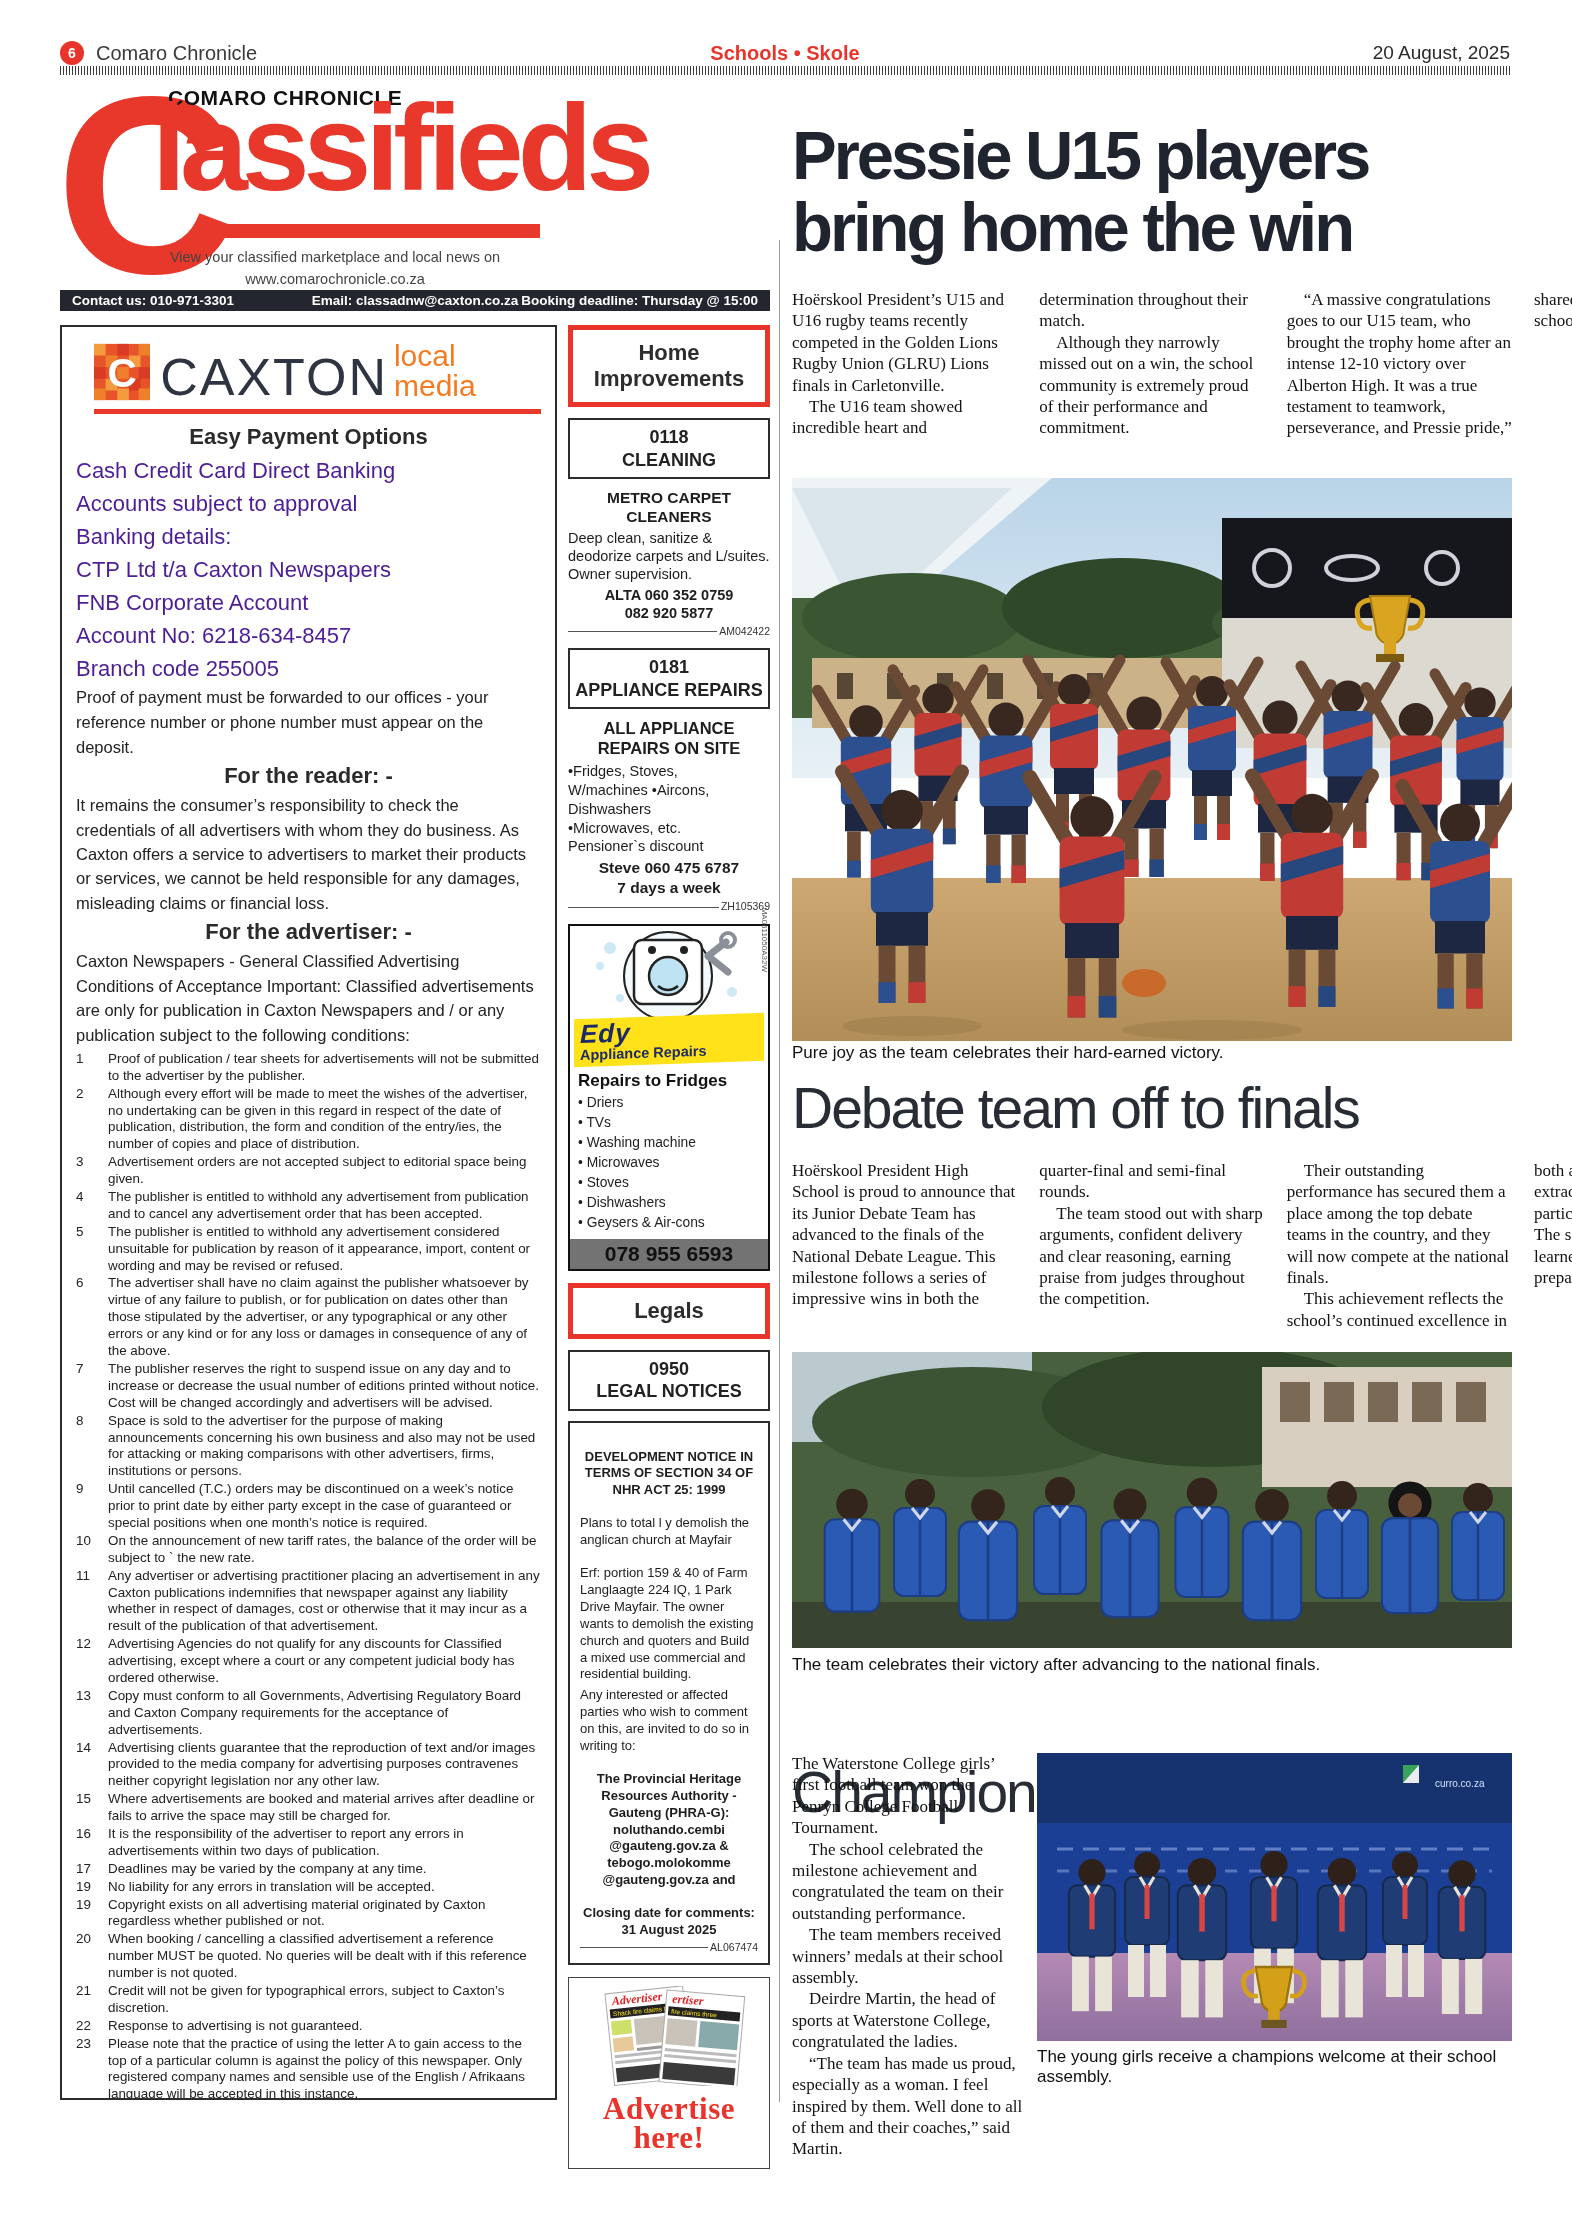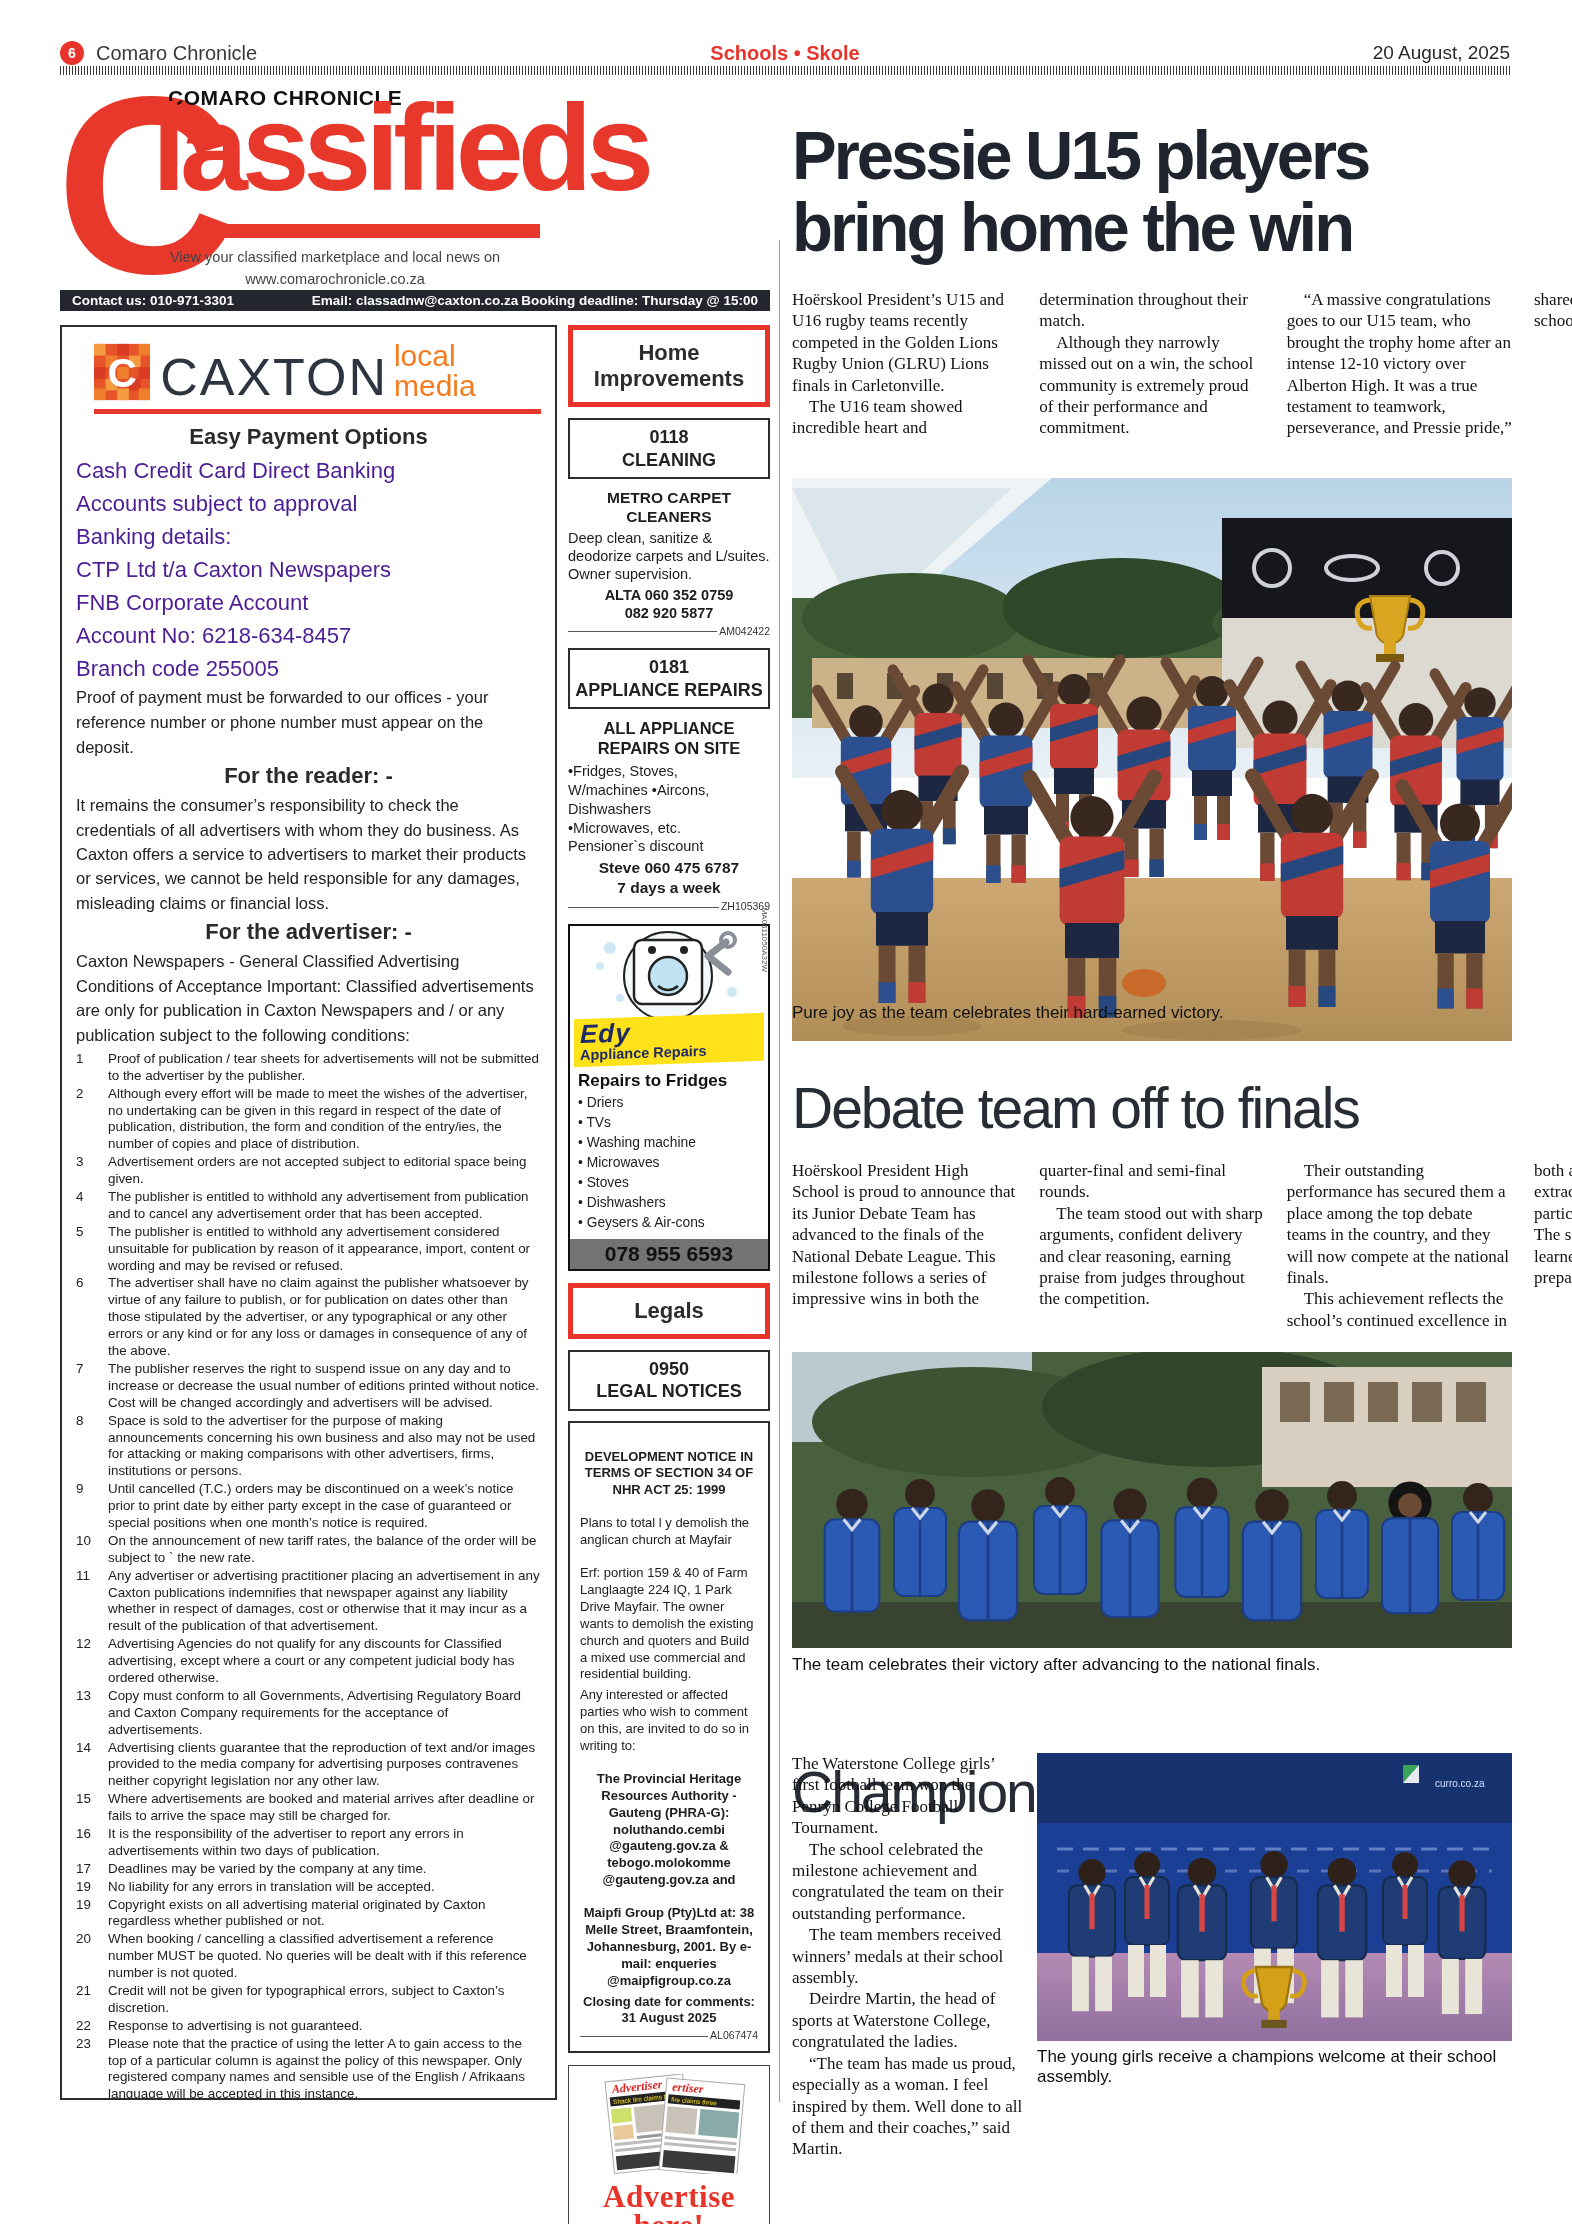--- a/index.html
+++ b/index.html
@@ -338,21 +338,20 @@
     <span class="code">0950</span>
     <span>LEGAL NOTICES</span>
   </div>
 
   <div class="legal-box">
     <p class="c">DEVELOPMENT NOTICE IN TERMS OF SECTION 34 OF NHR ACT 25: 1999</p>
     <p>Plans to total l y demolish the anglican church at Mayfair</p>
     <p style="margin-bottom:4px;">Erf: portion 159 &amp; 40 of Farm Langlaagte 224 IQ, 1 Park Drive Mayfair. The owner wants to demolish the existing church and quoters and Build a mixed use commercial and residential building.</p>
     <p>Any interested or affected parties who wish to comment on this, are invited to do so in writing to:</p>
     <p class="c">The Provincial Heritage Resources Authority - Gauteng (PHRA-G): noluthando.cembi @gauteng.gov.za &amp; tebogo.molokomme @gauteng.gov.za and</p>
-    <p class="c" style="margin-bottom:4px;">Maipfi Group (Pty)Ltd at: 38 Melle Street, Braamfontein, Johannesburg, 2001. By e-mail: enqueries @maipfigroup.co.za</p>
     <p class="c" style="margin:0;">Closing date for comments:</p>
     <p class="c" style="margin:0 0 2px;">31 August 2025</p>
     <div class="ref-line">
         <span>AL067474</span>
       </div>
   </div>
 
   <div class="advert-box">
     <svg width="168" height="100" viewBox="0 0 168 100">
       <g transform="translate(20,8) rotate(-6)">
@@ -476,21 +475,21 @@
     <use href="#pR" transform="translate(624,305) scale(1.08)"></use>
     <use href="#pB" transform="translate(688,282) scale(0.98)"></use>
     <use href="#pB" transform="translate(110,408) scale(1.3)"></use>
     <use href="#pR" transform="translate(300,418) scale(1.35)"></use>
     <use href="#pR" transform="translate(520,412) scale(1.3)"></use>
     <use href="#pB" transform="translate(668,418) scale(1.25)"></use>
     <ellipse cx="352" cy="505" rx="22" ry="14" fill="#c96a2a"></ellipse>
     <ellipse cx="120" cy="548" rx="70" ry="10" fill="#9c7c49" opacity="0.5"></ellipse>
     <ellipse cx="420" cy="552" rx="90" ry="10" fill="#9c7c49" opacity="0.5"></ellipse>
   </svg>
-  <div class="abs caption" style="top:928px;width:720px;">Pure joy as the team celebrates their hard-earned victory.</div>
+  <div class="abs caption" style="top:968px;width:720px;">Pure joy as the team celebrates their hard-earned victory.</div>
 
   <h2 class="abs hl-light" style="top:1000px;margin:0;">Debate team off to finals</h2>
   <div class="abs cols3" style="top:1085px;height:188px;">
       <p>Hoërskool President High School is proud to announce that its Junior Debate Team has advanced to the finals of the National Debate League. This milestone follows a series of impressive wins in both the quarter-final and semi-final rounds.</p>
       <p>The team stood out with sharp arguments, confident delivery and clear reasoning, earning praise from judges throughout the competition.</p>
       <p>Their outstanding performance has secured them a place among the top debate teams in the country, and they will now compete at the national finals.</p>
       <p>This achievement reflects the school’s continued excellence in both academic and extracurricular activities, particularly in public speaking. The school commends the learners for their dedication, preparation and teamwork.</p>
     </div>
 
   <svg class="abs photo" style="top:1277px;left:0;" width="720" height="296" viewBox="0 0 720 296">

